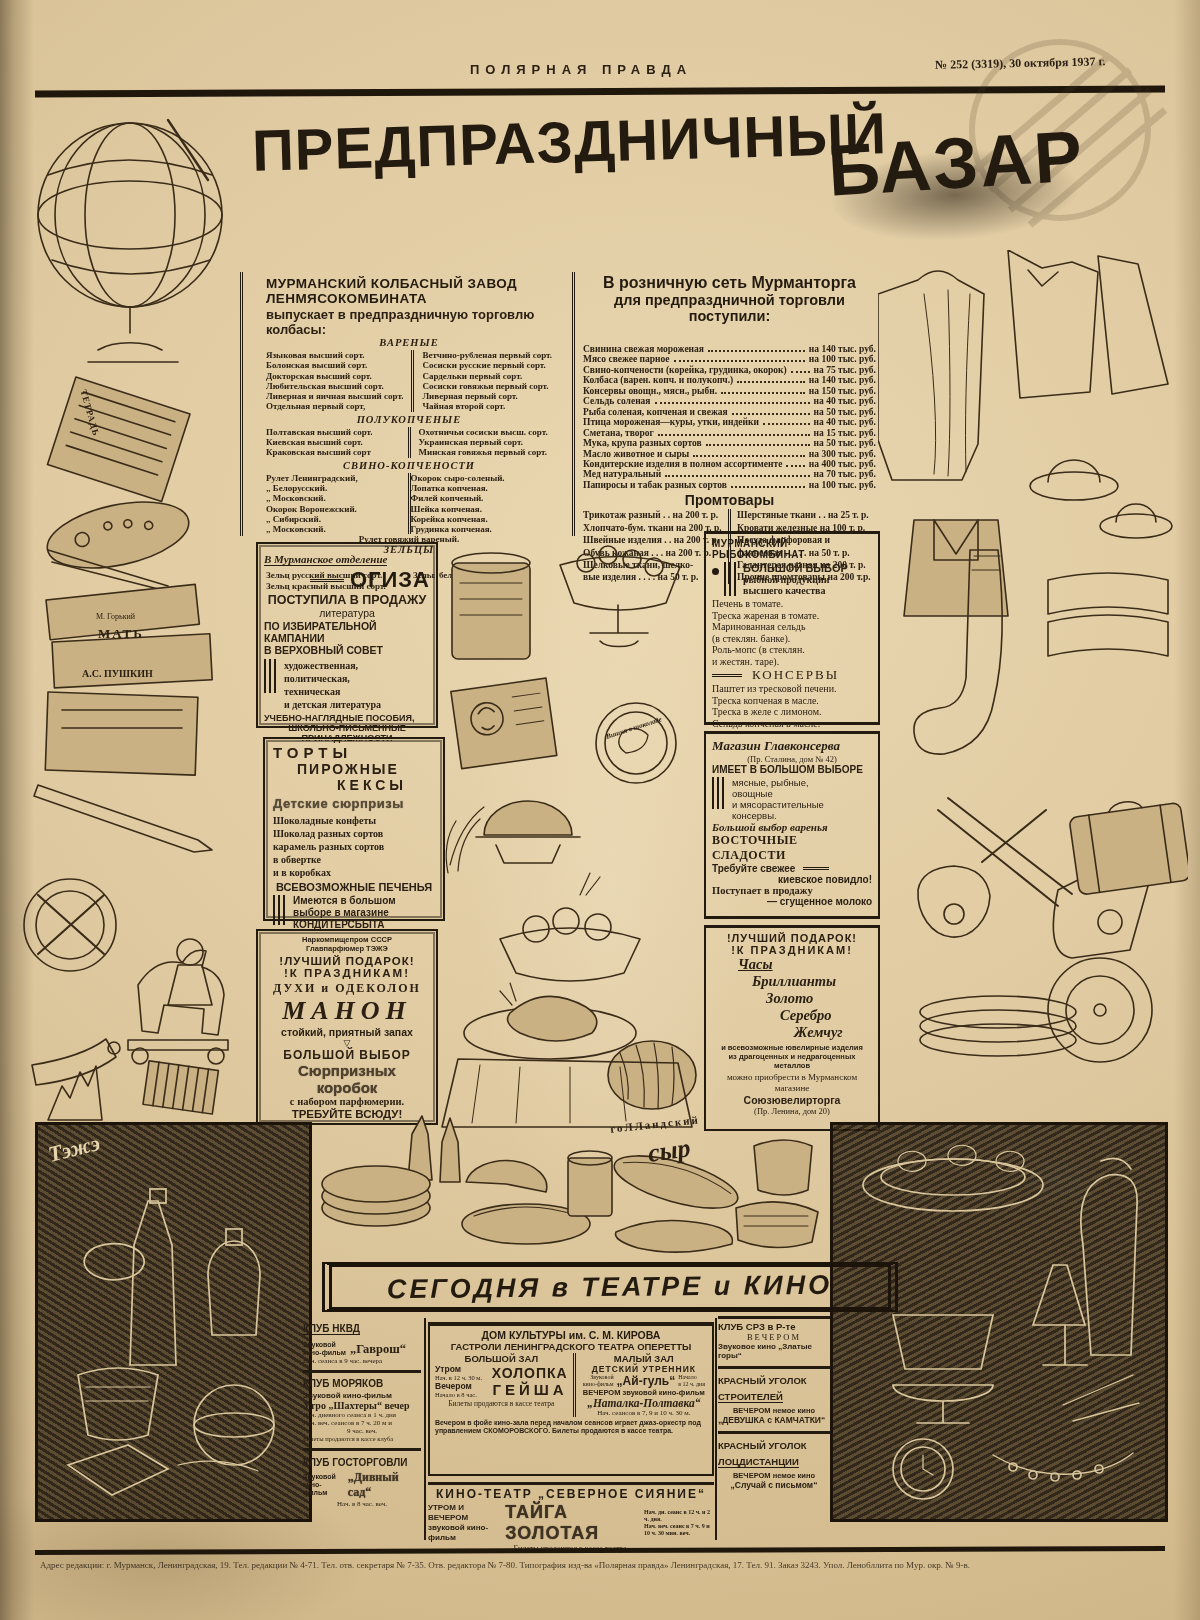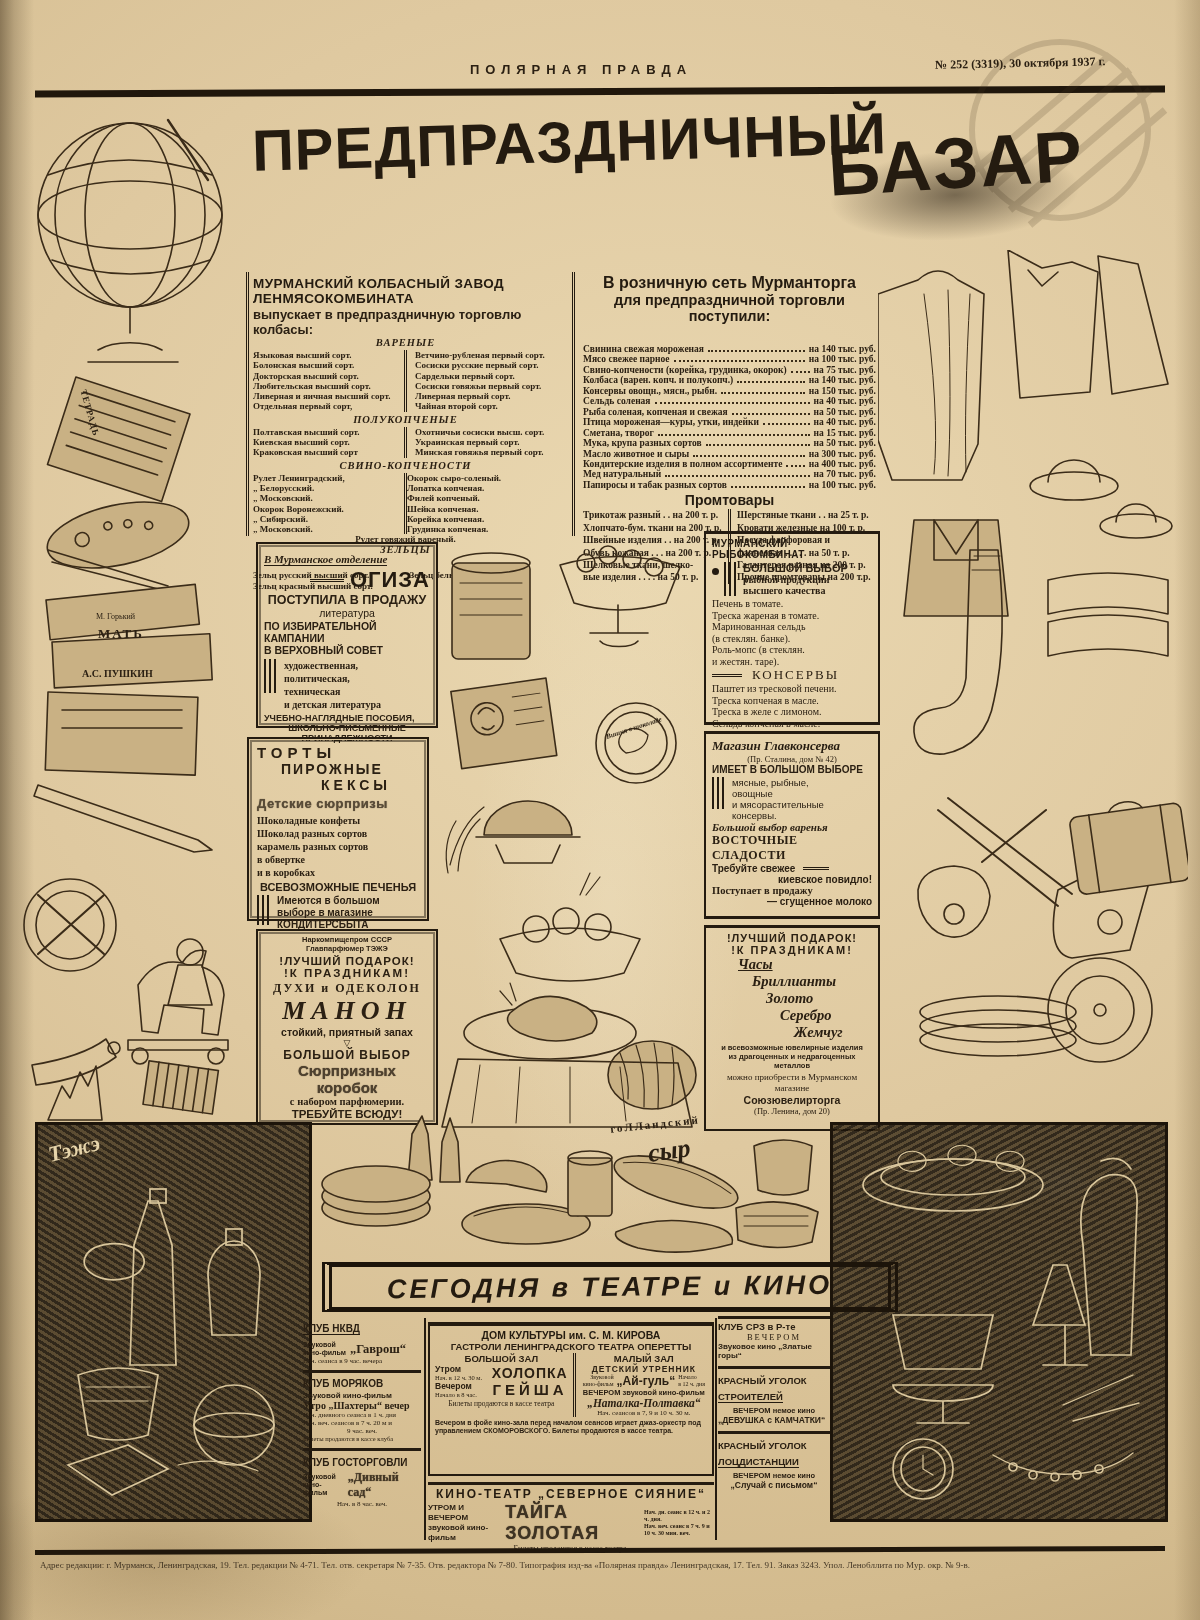--- a/index.html
+++ b/index.html
@@ -146,21 +146,21 @@
     <circle cx="222" cy="760" r="52"></circle>
       <circle cx="222" cy="760" r="34"></circle>
       <circle cx="222" cy="760" r="6"></circle>
 
     <g transform="rotate(-8 250 600)">
         <rect x="196" y="560" width="112" height="78" rx="8" class="sketf"></rect>
         <path d="M216 560 v78 M288 560 v78 M236 560 a18 12 0 0 1 34 0"></path>
       </g>
   </svg>
 
-  <div class="abs" style="left:246px;top:272px;width:318px;height:264px;border-left:3px double #241b10;padding:4px 6px 0 4px">
+  <div class="abs" style="left:240px;top:272px;width:318px;height:264px;border-left:3px double #241b10;padding:4px 6px 0 23px">
     <div class="sans b ink2" style="font-size:13.5px;letter-spacing:.4px">МУРМАНСКИЙ КОЛБАСНЫЙ ЗАВОД ЛЕНМЯСОКОМБИНАТА</div>
     <div class="sans b" style="font-size:13px;margin-top:1px">выпускает в предпраздничную торговлю колбасы:</div>
     <div class="b it ctr" style="font-size:10.5px;letter-spacing:1px">ВАРЕНЫЕ</div>
     <div style="display:flex;gap:8px;margin-top:2px">
       <div style="flex:1">
           <div class="k-item">Языковая высший сорт.</div>
           <div class="k-item">Болонская высший сорт.</div>
           <div class="k-item">Докторская высший сорт.</div>
           <div class="k-item">Любительская высший сорт.</div>
           <div class="k-item">Ливерная и яичная высший сорт.</div>
@@ -337,21 +337,21 @@
           <div class="li9">политическая,</div>
           <div class="li9">техническая</div>
           <div class="li9">и детская литература</div>
         </div>
     </div>
     <div class="sans b" style="font-size:9px;margin-top:2px">УЧЕБНО-НАГЛЯДНЫЕ ПОСОБИЯ,</div>
     <div class="sans b ctr" style="font-size:9px">ШКОЛЬНО-ПИСЬМЕННЫЕ</div>
     <div class="sans b ctr" style="font-size:9px">ПРИНАДЛЕЖНОСТИ</div>
   </div>
 
-  <div class="abs dbox" style="left:247px;top:737px;width:182px;height:184px;padding:5px 8px">
+  <div class="abs dbox" style="left:263px;top:737px;width:182px;height:184px;padding:5px 8px">
     <div class="sans b" style="font-size:15px;letter-spacing:5px">ТОРТЫ</div>
     <div class="sans b" style="font-size:14px;letter-spacing:2px;margin-left:24px">ПИРОЖНЫЕ</div>
     <div class="sans b" style="font-size:14px;letter-spacing:4px;margin-left:64px">КЕКСЫ</div>
     <div class="sans b" style="font-size:13px;margin-top:3px;opacity:.75;letter-spacing:.5px;text-shadow:0 0 1px #241b10">Детские сюрпризы</div>
     <div class="it b" style="font-size:11px;margin-top:3px">
         <div class="li9">Шоколадные конфеты</div>
         <div class="li9">Шоколад разных сортов</div>
         <div class="li9">карамель разных сортов</div>
         <div class="li9">в обвертке</div>
         <div class="li9">и в коробках</div>

